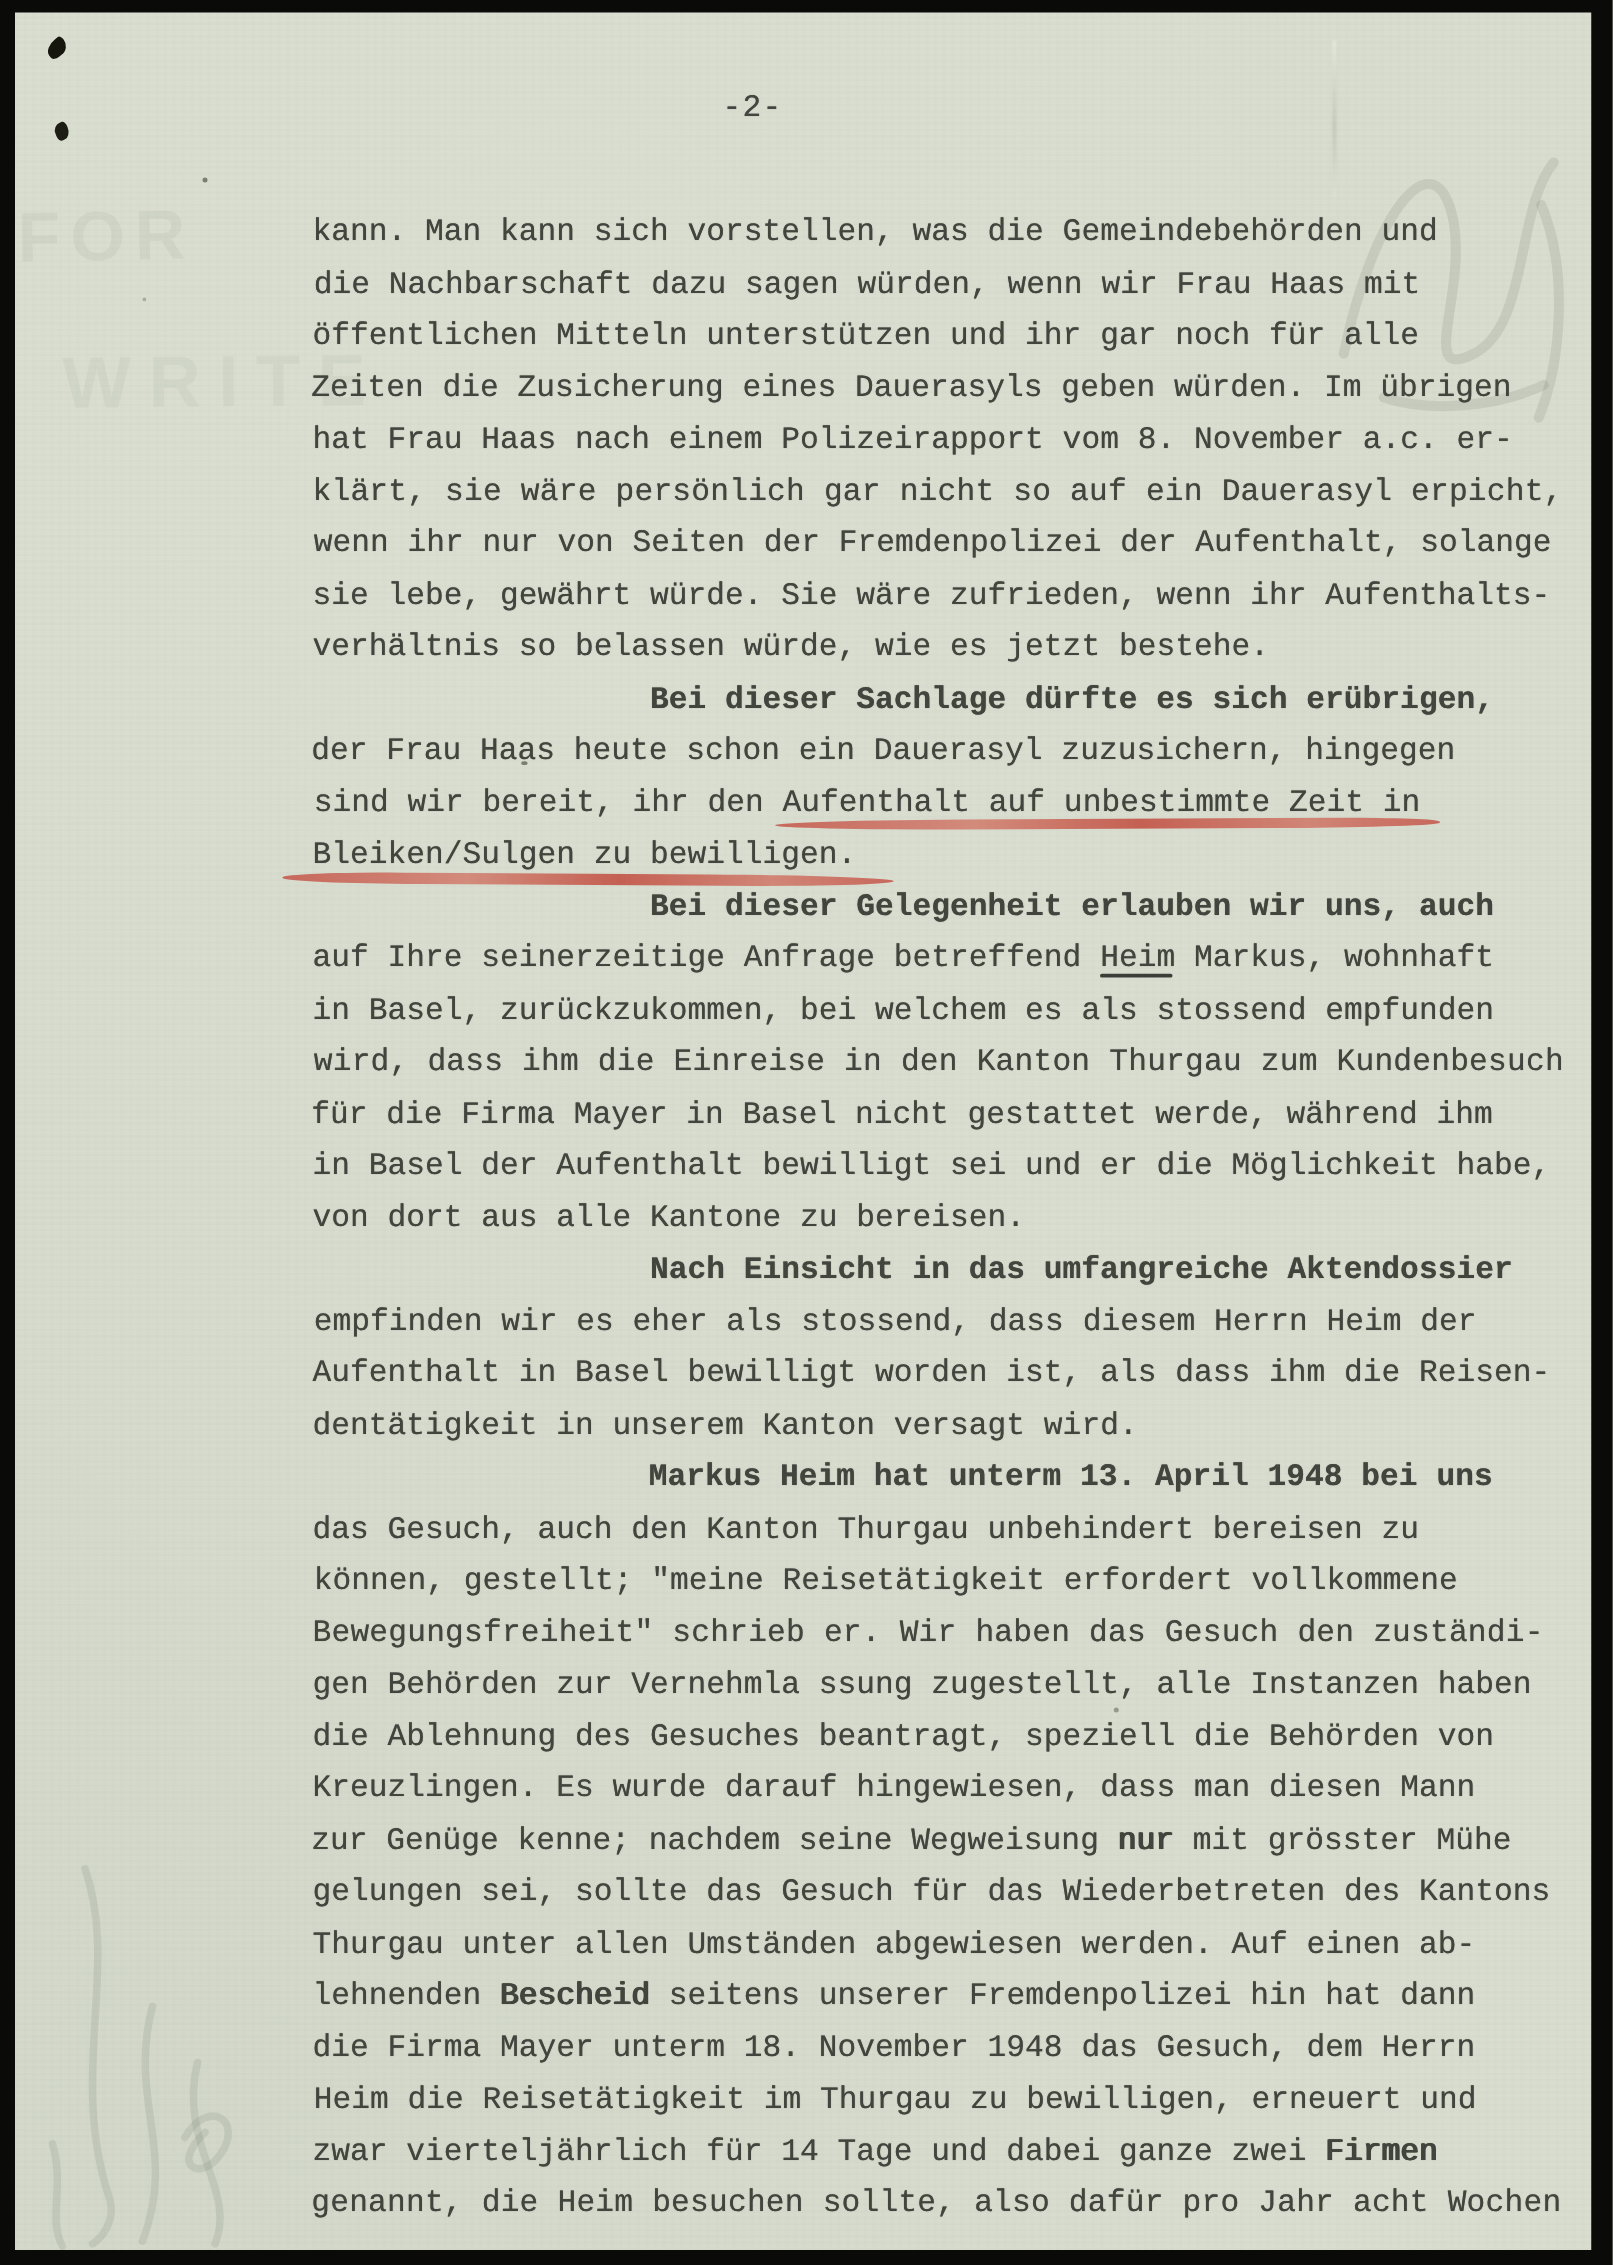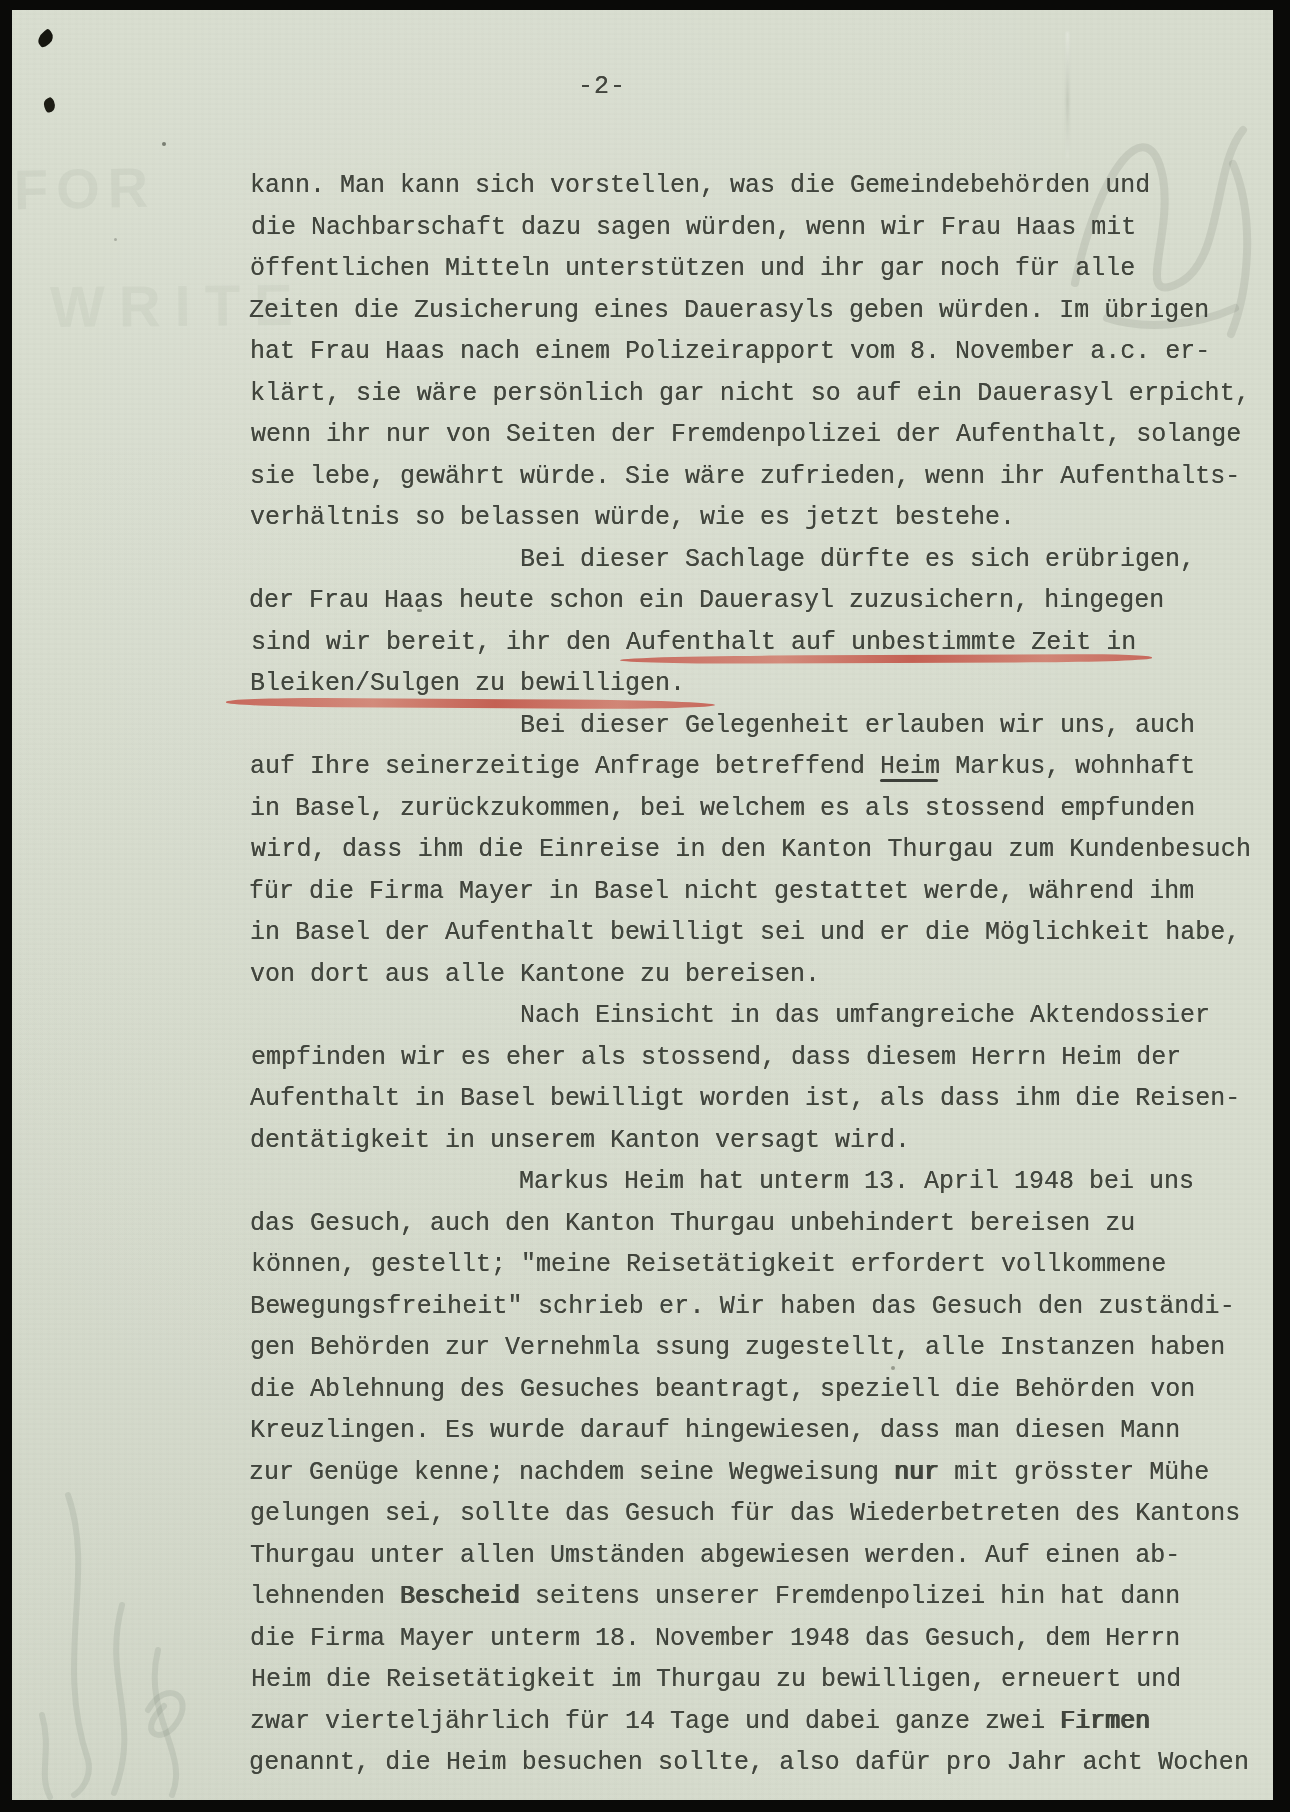--- a/index.html
+++ b/index.html
@@ -31,21 +31,21 @@
     letter-spacing: 1px;
   }
   .text-block {
     position: absolute; left: 238px; top: 155px; width: 1012px;
     font: 25px/41.5px "Liberation Mono", monospace;
     color: #41453d;
     white-space: pre;
     text-shadow: 0 0 0.6px rgba(55,58,50,0.75);
   }
   .line { height: 41.5px; position: relative; }
-  .line.indent { padding-left: 270px; }
+  .line.indent { padding-left: 270px; font-weight: bold; }
   .line:nth-child(5n+2) { transform: translateX(1px); }
   .line:nth-child(7n+4) { transform: translateX(-1px); }
   .line:nth-child(11n+6) { letter-spacing: 0.15px; }
   .seg { position: relative; display: inline-block; }
   
   .seg-red-underline::after {
     content: ""; position: absolute;
     left: -6px; right: -16px; bottom: 0px; height: 8px;
     background: linear-gradient(90deg,
       rgba(196,84,72,0.85), rgba(208,104,88,0.7) 30%,

